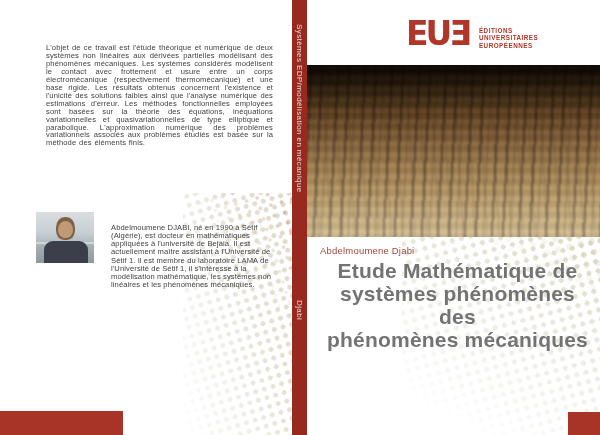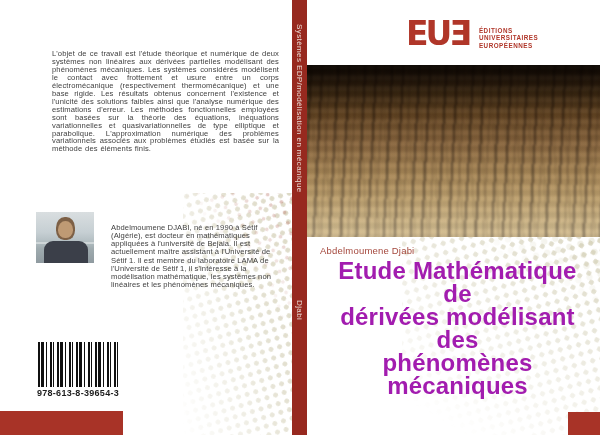--- a/index.html
+++ b/index.html
@@ -1,21 +1,21 @@
 <!DOCTYPE html>
 <html><head>
 <meta charset="utf-8">
 <style>
   html,body{margin:0;padding:0;background:#fff;}
   .page{position:relative;width:600px;height:435px;overflow:hidden;background:#fff;
         font-family:"Liberation Sans", sans-serif;}
 
   
   .back-cover{position:absolute;left:0;top:0;width:292px;height:435px;background:#fff;}
-  .abstract{position:absolute;left:38px;top:36px;width:227px;margin:14px;
+  .abstract{position:absolute;left:38px;top:36px;width:227px;margin:8px;
             font-size:7.6px;line-height:7.95px;text-align:justify;color:#3e3e3e;
             letter-spacing:.1px;word-spacing:.6px;}
   .photo{position:absolute;left:36px;top:212px;width:58px;height:51px;overflow:hidden;
          background:linear-gradient(180deg,#d9dee0 0%,#c6cfd3 40%,#b3bec2 58%,#9fabaf 72%,#8f9aa0 100%);}
   .photo .horizon{position:absolute;left:0;top:30px;width:58px;height:2px;background:#cfd6d8;}
   .photo .head{position:absolute;left:20px;top:5px;width:19px;height:23px;background:#7d6046;border-radius:46% 46% 42% 42%;}
   .photo .face{position:absolute;left:22px;top:9px;width:15px;height:17px;background:#bf9a74;border-radius:50% 50% 46% 46%;}
   .photo .body{position:absolute;left:8px;top:29px;width:44px;height:22px;background:#3b3f49;border-radius:9px 9px 0 0;}
   .bio{position:absolute;left:100px;top:213px;width:167px;margin:11px;
        font-size:7.6px;line-height:8.15px;color:#3e3e3e;letter-spacing:.1px;}
@@ -80,21 +80,21 @@
        repeating-linear-gradient(87deg, rgba(58,38,16,.3) 0 1px, transparent 1px 12px),
        repeating-linear-gradient(180deg, rgba(255,240,210,.05) 0 5px, rgba(0,0,0,.07) 5px 11px);
      filter:blur(1.1px);}
   .wood .shade{position:absolute;inset:0;
      background:linear-gradient(180deg, rgba(0,0,0,.5) 0%, rgba(0,0,0,0) 28%,
         rgba(255,244,220,.1) 70%, rgba(255,249,232,.22) 100%);}
 
   .front-author{position:absolute;right:30px;top:245px;width:250px;
      font-size:9.5px;color:#a4473c;letter-spacing:.2px;}
   .title{position:absolute;left:18px;right:10px;top:259px;margin:0;text-align:center;z-index:3;}
-  .title span{display:block;font-size:24px;line-height:23px;font-weight:bold;color:#a21caf;
+  .title span{display:block;font-size:21px;line-height:23px;font-weight:bold;color:#737373;
      letter-spacing:.2px;}
   .red-square{position:absolute;right:0;bottom:0;width:32px;height:23px;background:#a83327;z-index:4;}
 </style>
 </head>
 <body>
 
 <div class="page">
 
   <section class="back-cover">
     <p class="abstract">L'objet de ce travail est l'étude théorique et numérique de deux systèmes non linéaires aux dérivées partielles modélisant des phénomènes mécaniques. Les systèmes considérés modélisent le contact avec frottement et usure entre un corps électromécanique (respectivement thermomécanique) et une base rigide. Les résultats obtenus concernent l'existence et l'unicité des solutions faibles ainsi que l'analyse numérique des estimations d'erreur. Les méthodes fonctionnelles employées sont basées sur la théorie des équations, inéquations variationnelles et quasivariationnelles de type elliptique et parabolique. L'approximation numérique des problèmes variationnels associés aux problèmes étudiés est basée sur la méthode des éléments finis.</p>
@@ -106,24 +106,20 @@
 
     <div class="photo">
       <div class="horizon"></div>
       <div class="head"></div>
       <div class="face"></div>
       <div class="body"></div>
     </div>
 
     <p class="bio">Abdelmoumene DJABI, né en 1990 à Sétif (Algérie), est docteur en mathématiques appliquées à l'université de Bejaia. Il est actuellement maître assistant à l'Université de Sétif 1. Il est membre du laboratoire LAMA de l'Université de Sétif 1, il s'intéresse à la modélisation mathématique, les systèmes non linéaires et les phénomènes mécaniques.</p>
 
-    <div class="barcode">
-      <div class="bars"></div>
-      <div class="isbn">978-613-8-39654-3</div>
-    </div>
 
     <div class="red-bar"></div>
   </section>
 
   <section class="spine">
     <span class="spine-title">Systèmes EDP/modélisation en mécanique</span>
     <span class="spine-author">Djabi</span>
   </section>
 
   <section class="front-cover">
@@ -144,20 +140,20 @@
 
     <div class="dots-front-wrap">
       <div class="dotfield"></div>
       <div class="dotfield-big"></div>
     </div>
 
     <div class="front-author">Abdelmoumene Djabi</div>
 
     <h1 class="title">
       <span>Etude Mathématique de</span>
-      <span>dérivées modélisant des</span>
+      <span>systèmes phénomènes des</span>
       <span>phénomènes mécaniques</span>
     </h1>
 
     <div class="red-square"></div>
   </section>
 
 </div>
 
 </body></html>

